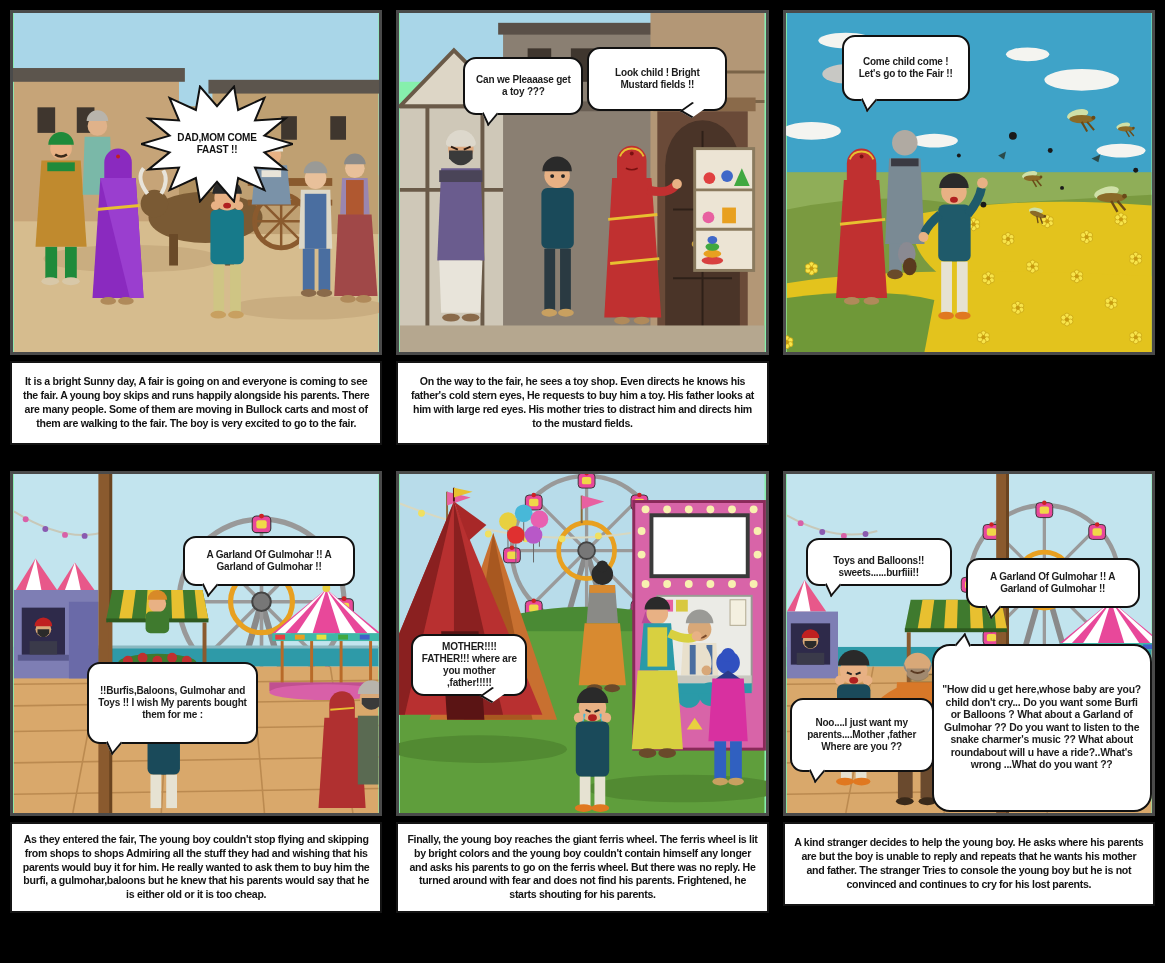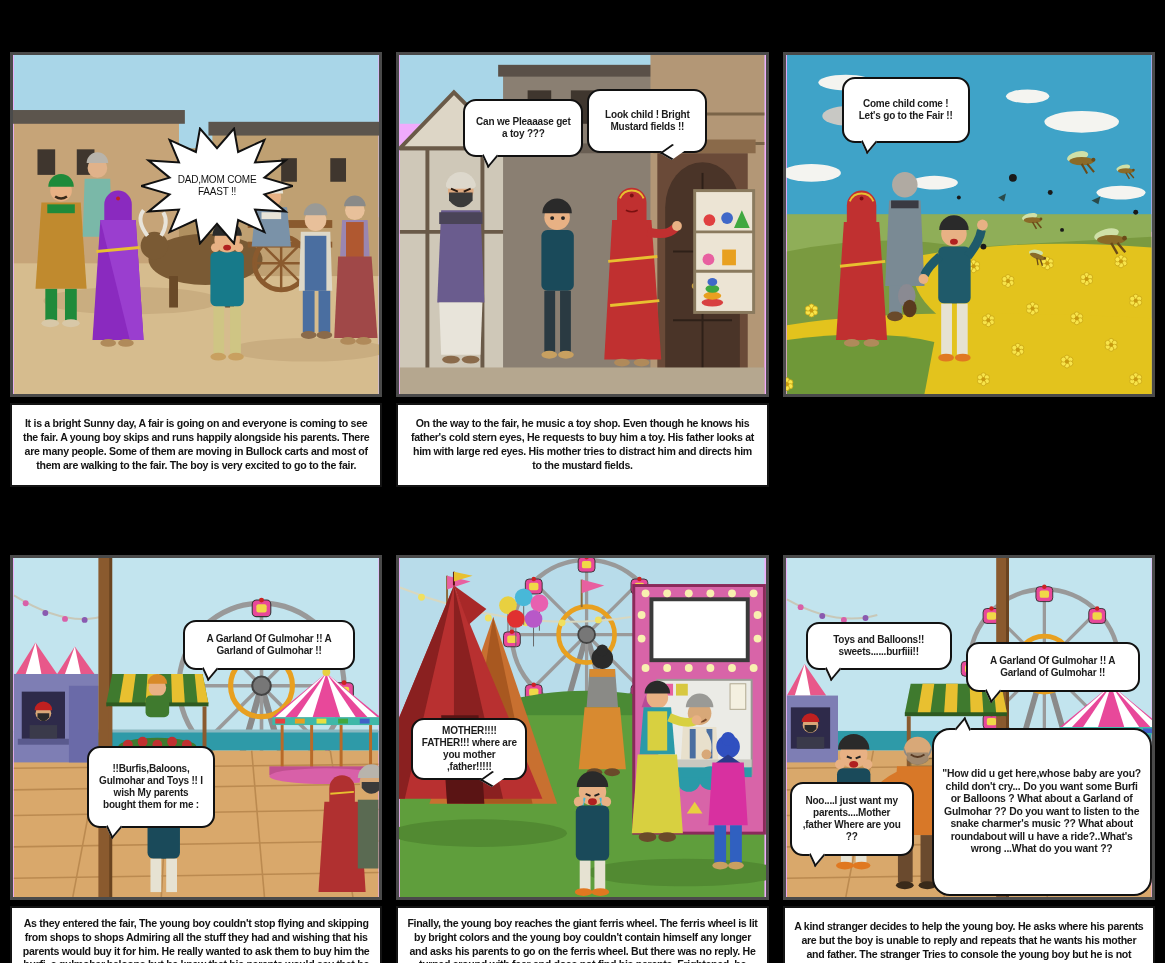--- a/index.html
+++ b/index.html
@@ -1,37 +1,37 @@
 <!DOCTYPE html>
 <html><head>
 <meta charset="utf-8">
 <style>
   html,body{margin:0;padding:0;background:#000;}
   body{width:1165px;height:963px;font-family:"Liberation Sans",sans-serif;overflow:hidden;}
   .board{display:grid;grid-template-columns:repeat(3,1fr);column-gap:14px;row-gap:26px;padding:10px;}
   .cell{display:flex;flex-direction:column;}
-  .scene{position:relative;width:100%;height:345px;border:3px solid #4a4a4a;box-sizing:border-box;overflow:hidden;background:#f0abfc;margin-top:42px;}
+  .scene{position:relative;width:100%;height:345px;border:3px solid #4a4a4a;box-sizing:border-box;overflow:hidden;background:#86efac;}
   .scene svg.art{position:absolute;inset:0;width:100%;height:100%;display:block;}
   .caption{margin-top:6px;background:#fff;border:2px solid #141414;min-height:84px;box-sizing:border-box;
            padding:9px 9px;display:flex;align-items:center;justify-content:center;text-align:center;
            font-weight:bold;font-size:10.6px;line-height:1.3;letter-spacing:-0.3px;color:#141414;}
   .bubble{position:absolute;background:#fff;border:2.5px solid #111;border-radius:13px;padding:5px 7px;
           box-sizing:border-box;display:flex;align-items:center;justify-content:center;text-align:center;
           font-weight:bold;font-size:10px;line-height:1.2;letter-spacing:-0.2px;color:#1c1c1c;z-index:6;}
   .bubble::after{content:"";position:absolute;width:12px;height:12px;background:#fff;
           border-right:2.5px solid #111;border-bottom:2.5px solid #111;bottom:-8px;left:18px;
           transform:rotate(65deg) skewX(25deg);}
   .bubble.tail-br::after{left:auto;right:26px;transform:rotate(30deg) skewX(-25deg);
           border-right:none;border-left:2.5px solid #111;}
   .bubble.tail-tl::after{bottom:auto;top:-8px;left:22px;border:none;border-left:2.5px solid #111;border-top:2.5px solid #111;
           transform:rotate(65deg) skewX(25deg);}
   .burst{position:absolute;z-index:7;}
   .burst svg{position:absolute;inset:0;width:100%;height:100%;}
   .burst-text{position:absolute;inset:0;display:flex;align-items:center;justify-content:center;text-align:center;
-          font-weight:normal;font-size:10px;line-height:1.18;letter-spacing:-0.2px;color:#111;padding:18px 22px;box-sizing:border-box;}
+          font-weight:bold;font-size:10px;line-height:1.18;letter-spacing:-0.2px;color:#111;padding:18px 22px;box-sizing:border-box;}
   .big-bubble{border-radius:18px;font-size:10.4px;}
 </style>
 </head>
 <body>
 
 <svg width="0" height="0" style="position:absolute" aria-hidden="true">
   <defs>
     <g id="gondola">
         <rect x="-9" y="-3" width="18" height="16" rx="4" fill="#e8489a" stroke="#333" stroke-width="1"></rect>
         <rect x="-5" y="1" width="10" height="8" rx="2" fill="#f0d848"></rect>
@@ -317,25 +317,25 @@
           <line x1="214" y1="255" x2="264" y2="250" stroke="#e8c030" stroke-width="3"></line>
           <path d="M 252 180 Q 272 185 280 176" stroke="#c03030" stroke-width="9" fill="none"></path>
             <circle cx="282" cy="174" r="5" fill="#e8b184"></circle>
           <ellipse cx="226" cy="313" rx="8" ry="4" fill="#b08a5a"></ellipse>
             <ellipse cx="246" cy="313" rx="8" ry="4" fill="#b08a5a"></ellipse>
         </g>
       </svg>
       <div class="bubble" style="left:64px;top:44px;width:120px;min-height:58px;">
           <span>Can we Pleaaase get a toy ???</span>
         </div>
-      <div class="bubble tail-br" style="left:188px;top:34px;width:120px;min-height:64px;">
+      <div class="bubble tail-br" style="left:188px;top:34px;width:140px;min-height:64px;">
           <span>Look child ! Bright Mustard fields !!</span>
         </div>
     </div>
-    <figcaption class="caption">On the way to the fair, he music a toy shop. Even though he knows his father's cold stern eyes, He requests to buy him a toy. His father looks at him with large red eyes. His mother tries to distract him and directs him to the mustard fields.</figcaption>
+    <figcaption class="caption">On the way to the fair, he sees a toy shop. Even directs he knows his father's cold stern eyes, He requests to buy him a toy. His father looks at him with large red eyes. His mother tries to distract him and directs him to the mustard fields.</figcaption>
   </figure>
 
   <figure class="cell" style="margin:0">
     <div class="scene">
       <svg class="art" viewBox="0 0 371 345">
         <rect x="0" y="0" width="371" height="180" fill="#3fa3c8"></rect>
         <g fill="#f4f4f0">
           <ellipse cx="60" cy="28" rx="28" ry="8"></ellipse>
             <ellipse cx="245" cy="42" rx="22" ry="7"></ellipse>
           <ellipse cx="300" cy="68" rx="38" ry="11"></ellipse>
@@ -498,21 +498,21 @@
           <line x1="322" y1="240" x2="346" y2="238" stroke="#e8c030" stroke-width="2"></line>
           <circle cx="364" cy="228" r="12" fill="#d8a878"></circle>
           <path d="M 350 224 A 14 14 0 0 1 378 224 Z" fill="#b8b4ac"></path>
           <path d="M 354 234 Q 364 246 374 234 L 374 228 L 354 228 Z" fill="#3a3a3a"></path>
           <rect x="350" y="246" width="21" height="70" fill="#5a6a52"></rect>
         </g>
       </svg>
       <div class="bubble" style="left:170px;top:62px;width:172px;min-height:50px;">
           <span>A Garland Of Gulmohar !! A Garland of Gulmohar !!</span>
         </div>
-      <div class="bubble" style="left:74px;top:188px;width:128px;min-height:82px;">
+      <div class="bubble" style="left:74px;top:188px;width:171px;min-height:82px;">
           <span>!!Burfis,Baloons, Gulmohar and Toys !! I wish My parents bought them for me :</span>
         </div>
     </div>
     <figcaption class="caption">As they entered the fair, The young boy couldn't stop flying and skipping from shops to shops Admiring all the stuff they had and wishing that his parents would buy it for him. He really wanted to ask them to buy him the burfi, a gulmohar,baloons but he knew that his parents would say that he is either old or it is too cheap.</figcaption>
   </figure>
 
   <figure class="cell" style="margin:0">
     <div class="scene">
       <svg class="art" viewBox="0 0 371 345">
         <rect x="0" y="0" width="371" height="200" fill="#b8dcea"></rect>
@@ -715,27 +715,27 @@
           <path d="M 126 200 Q 133 205 140 200" stroke="#5a3a22" stroke-width="2" fill="none"></path>
           <path d="M 112 212 L 154 212 L 158 282 L 108 282 Z" fill="#d87828"></path>
           <path d="M 114 222 Q 98 230 92 240" stroke="#d87828" stroke-width="10" fill="none"></path>
             <circle cx="90" cy="244" r="5.5" fill="#d8a878"></circle>
           <rect x="113" y="282" width="15" height="48" fill="#6a4a2e"></rect>
             <rect x="136" y="282" width="15" height="48" fill="#6a4a2e"></rect>
           <ellipse cx="120" cy="333" rx="9" ry="4" fill="#3a2a1a"></ellipse>
             <ellipse cx="143" cy="333" rx="9" ry="4" fill="#3a2a1a"></ellipse>
         </g>
       </svg>
-      <div class="bubble" style="left:20px;top:64px;width:146px;min-height:48px;">
+      <div class="bubble" style="left:20px;top:64px;width:146px;min-height:48px;align-items:flex-end;">
           <span>Toys and Balloons!! sweets......burfiii!!</span>
         </div>
       <div class="bubble" style="left:180px;top:84px;width:174px;min-height:50px;">
           <span>A Garland Of Gulmohar !! A Garland of Gulmohar !!</span>
         </div>
-      <div class="bubble" style="left:4px;top:224px;width:124px;min-height:74px;">
+      <div class="bubble" style="left:4px;top:224px;width:144px;min-height:74px;">
           <span>Noo....I just want my parents....Mother ,father Where are you ??</span>
         </div>
       <div class="bubble big-bubble tail-tl" style="left:146px;top:170px;width:220px;min-height:168px;">
           <span>"How did u get here,whose baby are you? child don't cry... Do you want some Burfi or Balloons ? What about a Garland of Gulmohar ?? Do you want to listen to the snake charmer's music ?? What about roundabout will u have a ride?..What's wrong ...What do you want ??</span>
         </div>
     </div>
     <figcaption class="caption">A kind stranger decides to help the young boy. He asks where his parents are but the boy is unable to reply and repeats that he wants his mother and father. The stranger Tries to console the young boy but he is not convinced and continues to cry for his lost parents.</figcaption>
   </figure>
 
 </div>

